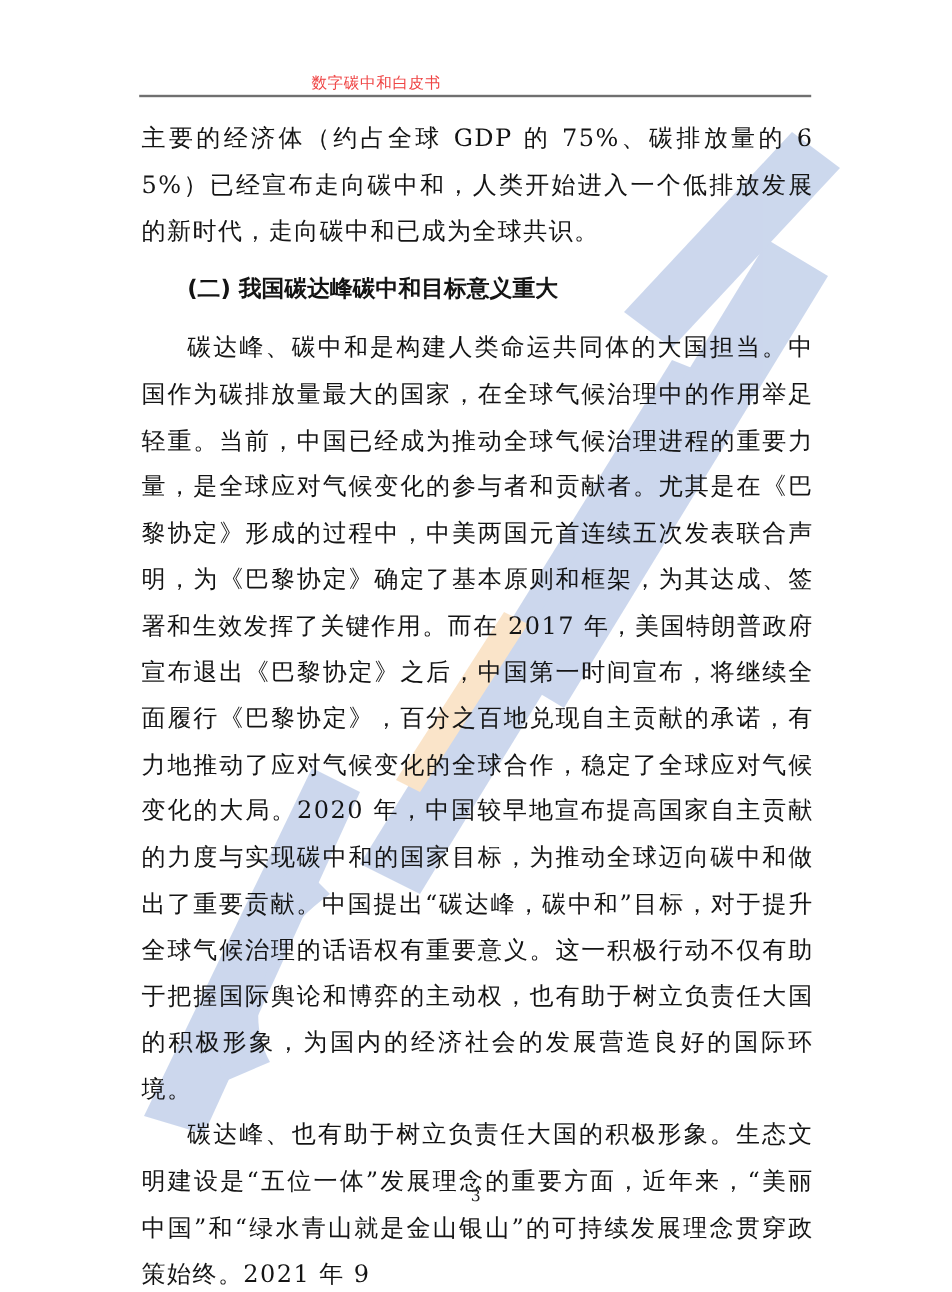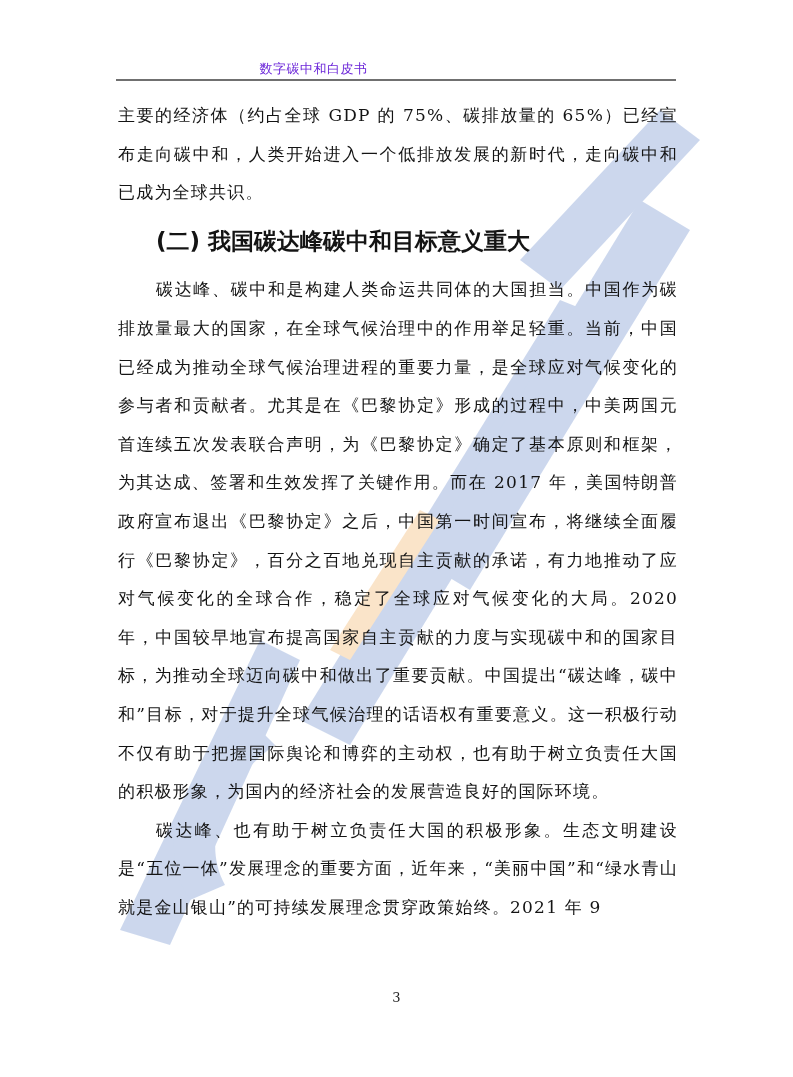--- a/index.html
+++ b/index.html
@@ -1,27 +1,27 @@
 <!DOCTYPE html>
 <html><head>
 <meta charset="utf-8">
 <style>
   html, body { margin: 0; padding: 0; background: #ffffff; }
   body { width: 793px; height: 1077px; position: relative; overflow: hidden;
          font-family: "DejaVu Serif", "Liberation Serif", serif; color: #141414; }
   .header-title { position: absolute; top: 60px; left: 0; width: 627px; text-align: center;
-         font-size: 13px; color: #6d28d9; letter-spacing: 0.5px; }
+         font-size: 13px; color: #ef4444; letter-spacing: 0.5px; }
   .header-rule { position: absolute; top: 79px; left: 116px; width: 560px; height: 0;
          border-top: 2px solid #707070; }
   .watermark { position: absolute; left: 0; top: 0; width: 793px; height: 1077px; pointer-events: none; }
   .content { position: absolute; left: 118px; top: 96px; width: 560px; }
-  .para { margin: 0; font-size: 17px; line-height: 38.6px; text-align: justify;
+  .para { margin: 0; font-size: 20px; line-height: 38.6px; text-align: justify;
           letter-spacing: 1.2px; word-break: break-all; }
   .indent { text-indent: 38px; }
-  .heading { margin: 0; font-size: 23px; line-height: 38.6px; font-weight: bold;
+  .heading { margin: 0; font-size: 19px; line-height: 38.6px; font-weight: bold;
              padding-left: 38px; padding-top: 10px; padding-bottom: 10px;
              font-family: "DejaVu Sans", "Liberation Sans", sans-serif; }
   .lead { font-weight: normal; font-family: "DejaVu Sans", "Liberation Sans", sans-serif; }
   .page-number { position: absolute; top: 990px; left: 0; width: 793px; text-align: center;
                  font-size: 13px; color: #222; }
 </style>
 </head>
 <body>
 
 <svg class="watermark" viewBox="0 0 793 1077" xmlns="http://www.w3.org/2000/svg">

